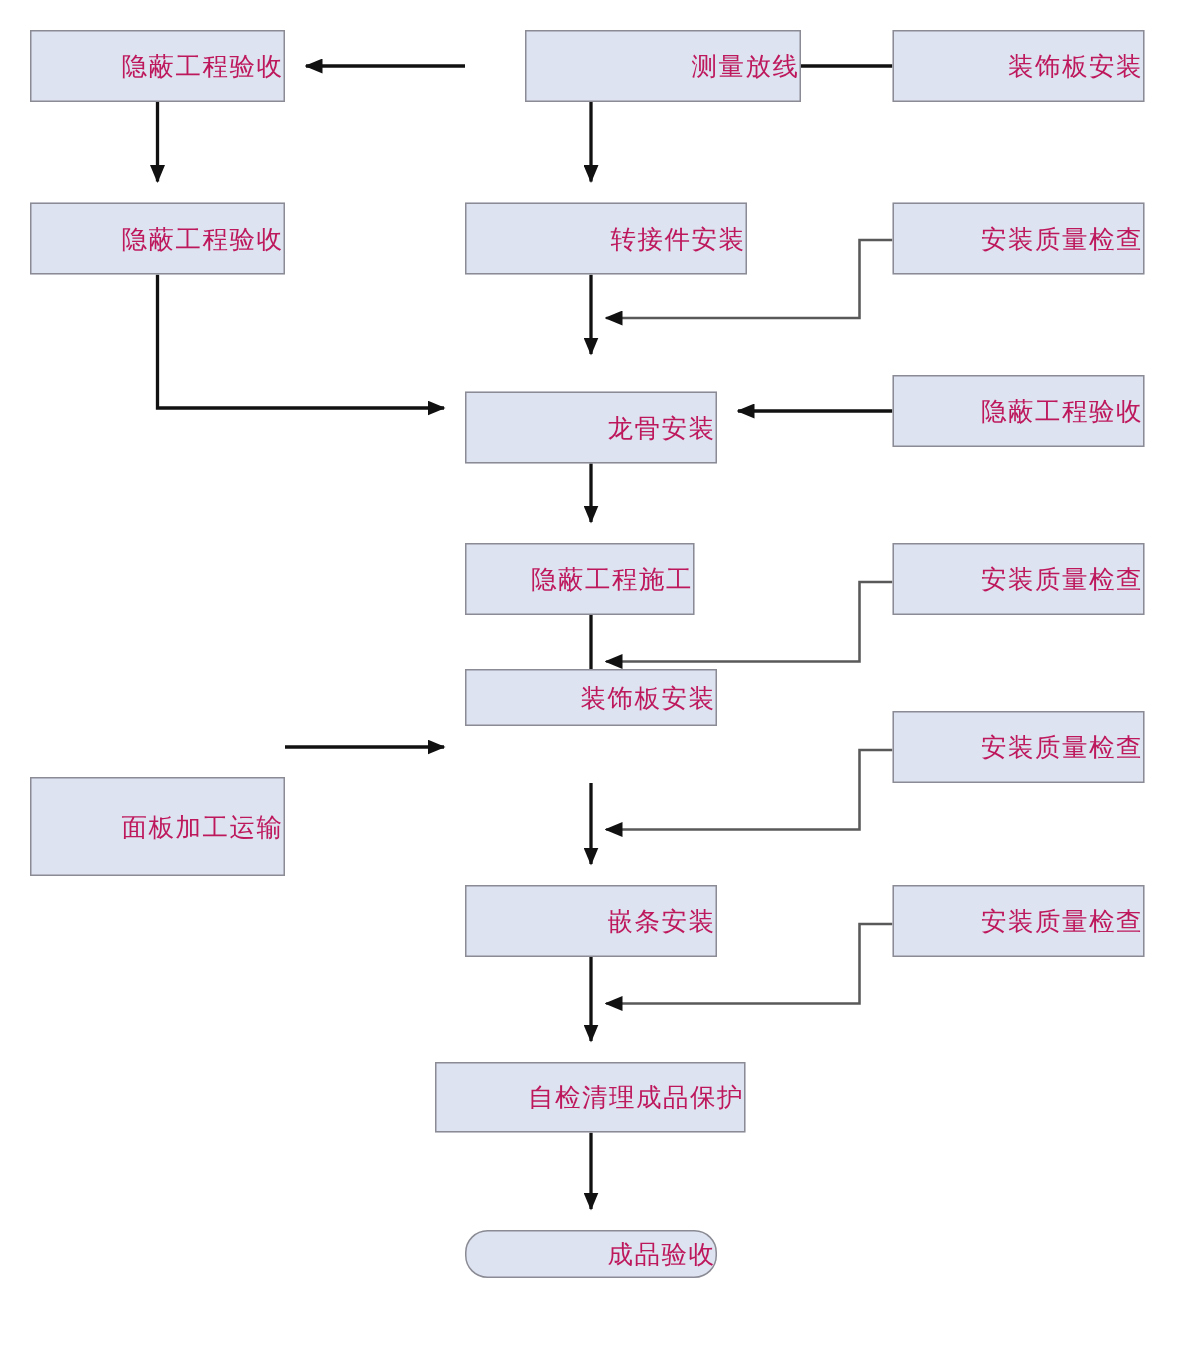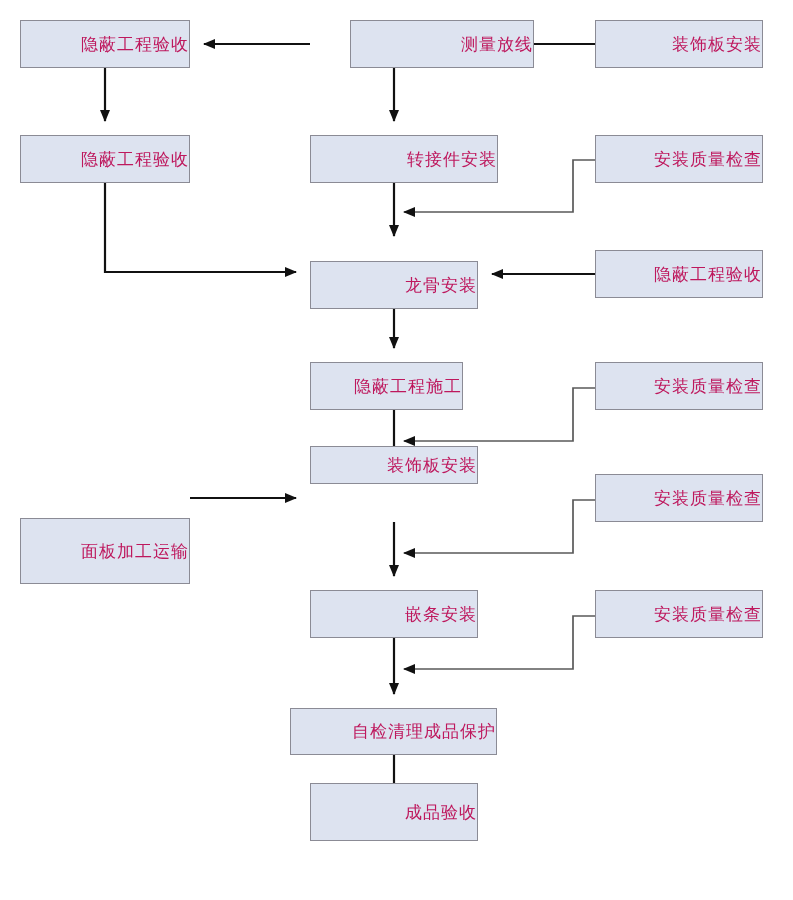--- a/index.html
+++ b/index.html
@@ -137,17 +137,17 @@
   </div>
 
   <div class="node" style="left:595px;top:590px;width:168px;height:48px;">
     <span>安装质量检查</span>
   </div>
 
   <div class="node" style="left:290px;top:708px;width:207px;height:47px;font-family:Liberation Mono, monospace;">
     <span>自检清理成品保护</span>
   </div>
 
-  <div class="node" style="left:310px;top:783px;width:168px;height:58px;">
+  <div class="node" style="left:310px;top:820px;width:168px;height:32px;border-radius:15px;">
     <span>成品验收</span>
   </div>
 
 </div>
 
 </body></html>

